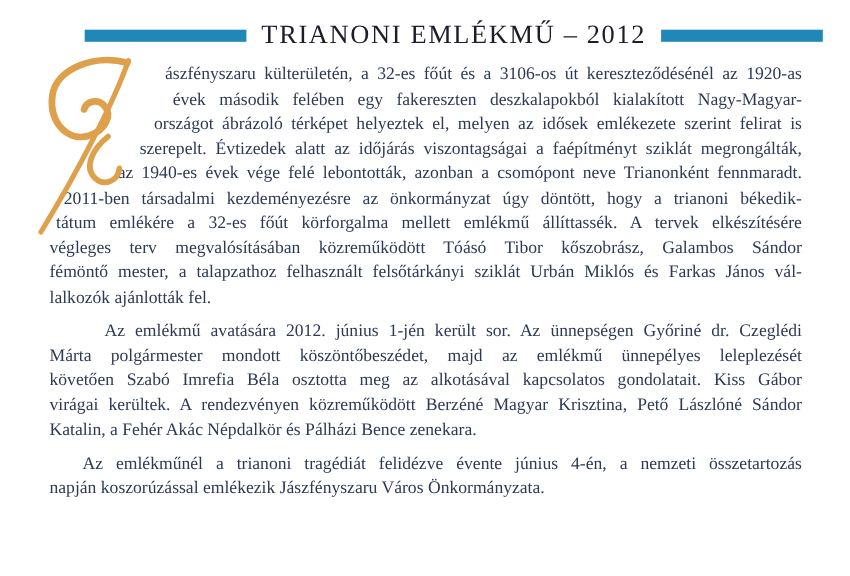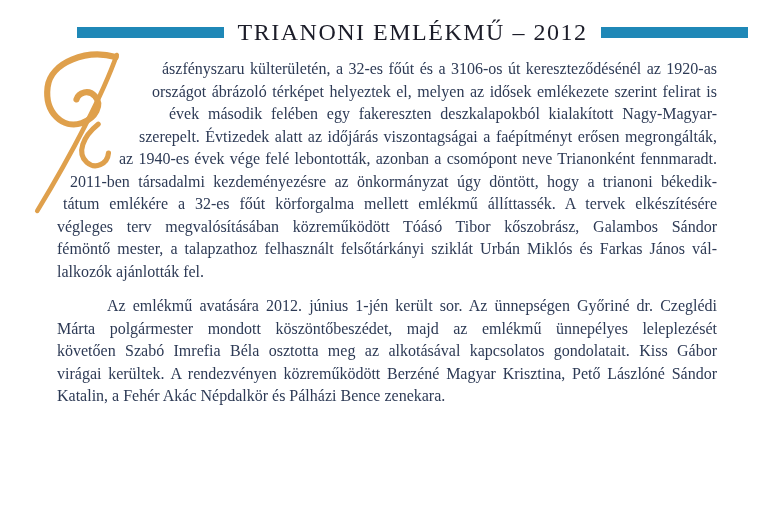--- a/index.html
+++ b/index.html
@@ -29,21 +29,21 @@
     font-weight:normal;
     line-height:28px;
   }
   
   .article {
     margin:11px 44px 0 45px;
     color:#2d3a55;
     font-size:16px;
     line-height:22.5px;
   }
-  .para { margin:12px; }
+  .para { margin:0; }
   .para + .para { margin-top:8px; }
   .line {
     text-align:justify;
     text-align-last:justify;
     white-space:normal;
     height:22.5px;
     overflow:visible;
   }
   .line.last { text-align-last:left; }
   
@@ -89,34 +89,38 @@
       <path d="M 78,3 C 50,-5 15,8 12,32 C 9,57 27,73 45,67 C 59,62 65,49 58,41 C 52,34 42,37 40,44" stroke-width="6"></path>
 
       <path d="M 61,68 C 46,80 40,96 50,105 C 58,112 70,107 71,96" stroke-width="5"></path>
     </svg>
   </div>
 
   <div class="article">
 
     <div class="para p1">
       <div class="line l0">ászfényszaru külterületén, a 32-es főút és a 3106-os út kereszteződésénél az 1920-as</div>
+      <div class="line l1">évek második felében egy fakereszten deszkalapokból kialakított Nagy-Magyar-</div>
       <div class="line l2">országot ábrázoló térképet helyeztek el, melyen az idősek emlékezete szerint felirat is</div>
-      <div class="line l1">évek második felében egy fakereszten deszkalapokból kialakított Nagy-Magyar-</div>
-      <div class="line l3">szerepelt. Évtizedek alatt az időjárás viszontagságai a faépítményt erősen megrongálták,</div>
+      <div class="line l3">szerepelt. Évtizedek alatt az időjárás viszontagságai a faépítményt sziklát megrongálták,</div>
       <div class="line l4">az 1940-es évek vége felé lebontották, azonban a csomópont neve Trianonként fennmaradt.</div>
       <div class="line l5">2011-ben társadalmi kezdeményezésre az önkormányzat úgy döntött, hogy a trianoni békedik-</div>
       <div class="line l6">tátum emlékére a 32-es főút körforgalma mellett emlékmű állíttassék. A tervek elkészítésére</div>
       <div class="line l8">végleges terv megvalósításában közreműködött Tóásó Tibor kőszobrász, Galambos Sándor</div>
       <div class="line l9">fémöntő mester, a talapzathoz felhasznált felsőtárkányi sziklát Urbán Miklós és Farkas János vál-</div>
       <div class="line l10 last">lalkozók ajánlották fel.</div>
     </div>
 
     <div class="para p2">
       <div class="line l0">Az emlékmű avatására 2012. június 1-jén került sor. Az ünnepségen Győriné dr. Czeglédi</div>
       <div class="line l1">Márta polgármester mondott köszöntőbeszédet, majd az emlékmű ünnepélyes leleplezését</div>
       <div class="line l2">követően Szabó Imrefia Béla osztotta meg az alkotásával kapcsolatos gondolatait. Kiss Gábor</div>
       <div class="line l4">virágai kerültek. A rendezvényen közreműködött Berzéné Magyar Krisztina, Pető Lászlóné Sándor</div>
       <div class="line l5 last">Katalin, a Fehér Akác Népdalkör és Pálházi Bence zenekara.</div>
     </div>
 
+    <div class="para p3">
+      <div class="line l0">Az emlékműnél a trianoni tragédiát felidézve évente június 4-én, a nemzeti összetartozás</div>
+      <div class="line l1 last">napján koszorúzással emlékezik Jászfényszaru Város Önkormányzata.</div>
+    </div>
 
   </div>
 </div>
 
 </body></html>

